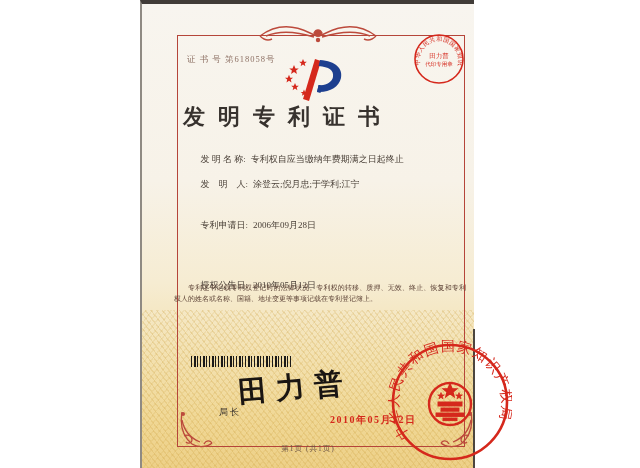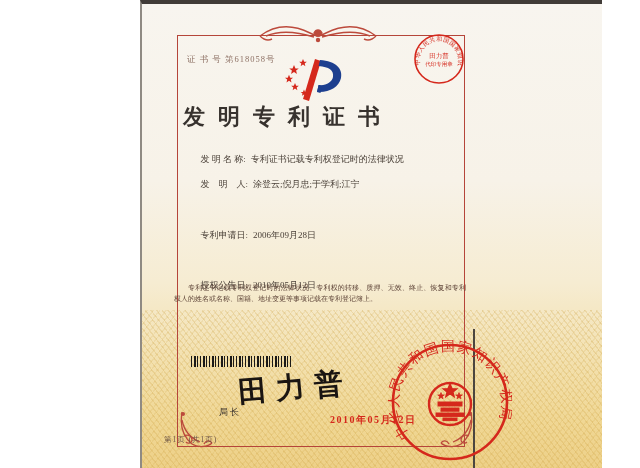--- a/index.html
+++ b/index.html
@@ -2,21 +2,21 @@
 <html><head>
 <meta charset="utf-8">
 <style>
   html,body{margin:0;padding:0;}
   body{width:640px;height:468px;background:#ffffff;overflow:hidden;
        font-family:"Liberation Serif","DejaVu Serif",serif;}
   .abs{position:absolute;}
   #canvas{position:relative;width:640px;height:468px;background:#ffffff;}
 
   
-  #photo{left:140px;top:0;width:462px;height:468px;
+  #photo{left:140px;top:0;width:334px;height:468px;
          border-top:4px solid #413c38;border-left:2px solid #8f8a83;
          background:linear-gradient(180deg,#f8f5ef 0%,#f7f2e8 38%,#f6ecd2 60%,
                     #f3e1b0 76%,#f0d794 90%,#edd088 100%);
          box-sizing:border-box;}
   #hatch{left:0;right:0;bottom:0;height:158px;
          background:repeating-linear-gradient(52deg,rgba(203,158,58,.22) 0 1.2px,rgba(255,255,255,0) 1.2px 4.5px),
                     repeating-linear-gradient(-52deg,rgba(203,158,58,.14) 0 1.2px,rgba(255,255,255,0) 1.2px 5px);}
   #photo-edge-right{left:331px;top:325px;width:2px;height:143px;background:#4c463f;}
 
   #frame{left:35px;top:31px;width:288px;height:412px;
@@ -25,38 +25,38 @@
   #cert-no{left:45px;top:50px;font-size:8.5px;color:#8d7064;letter-spacing:1px;}
 
   #title{left:35px;top:98px;width:288px;
          font-size:22px;font-weight:600;color:#37322e;letter-spacing:13px;
          padding-left:6px;box-sizing:border-box;}
 
   .field-row{left:45px;font-size:9px;color:#4a4038;white-space:pre;}
   .field-label{white-space:pre;}
   .field-value{margin-left:5px;}
   #fr0{top:139px;} #fr1{top:164px;} #fr2{top:190px;}
-  #fr3{top:215px;} #fr4{top:240px;} #fr5{top:265px;}
+  #fr3{top:205px;} #fr4{top:240px;} #fr5{top:265px;}
 
   #body-text{left:32px;top:279px;width:292px;font-size:7px;line-height:1.62;
              color:#5d4337;text-align:justify;}
   #body-text p{margin:0;text-indent:2em;}
 
   #barcode{left:49px;top:352px;width:102px;height:11px;
            background:repeating-linear-gradient(90deg,#1c1a18 0 1.4px,transparent 1.4px 2.8px,
                       #1c1a18 2.8px 5px,transparent 5px 6.2px,#1c1a18 6.2px 7px,transparent 7px 9px);}
 
   #director-label{left:77px;top:389px;font-size:9px;color:#3a332d;letter-spacing:2px;margin-top:13px;}
   #signature{left:96px;top:364px;font-size:29px;font-weight:bold;color:#1a1512;
              letter-spacing:9px;transform:rotate(-5deg);}
 
   #seal-date{left:188px;top:409px;font-size:10px;font-weight:bold;color:#d5281c;
              letter-spacing:1.5px;z-index:7;}
 
-  #footer{left:22px;top:431px;width:288px;text-align:left;
+  #footer{left:22px;top:440px;width:288px;text-align:center;
           font-size:7.5px;color:#6b5244;letter-spacing:1px;}
 
   #ornament-top{left:116px;top:16px;}
   #logo{left:140px;top:52px;}
   #seal-top{left:269px;top:27px;z-index:6;}
   #seal-bottom{left:246px;top:336px;z-index:6;}
   #flourish-left{left:36px;top:406px;}
   #flourish-right{left:297px;top:406px;transform:scaleX(-1);}
   svg text{font-family:"Liberation Serif","DejaVu Serif",serif;}
 </style>
@@ -110,21 +110,21 @@
       <text font-size="6" fill="#d5281c" letter-spacing="0.4">
         <textPath href="#topRim">中华人民共和国国家知识产权局</textPath>
       </text>
       <text x="28" y="27" text-anchor="middle" font-size="6.5" fill="#d5281c">田力普</text>
       <text x="28" y="35" text-anchor="middle" font-size="5.5" fill="#d5281c">代印专用章</text>
     </svg>
 
     <div id="title" class="abs">发明专利证书</div>
 
     <div id="fr0" class="abs field-row">
-      <span class="field-label">发 明 名 称:</span><span class="field-value">专利证书记载专利权登记时的法律状况</span>
+      <span class="field-label">发 明 名 称:</span><span class="field-value">专利权自应当缴纳年费期满之日起终止</span>
     </div>
     <div id="fr1" class="abs field-row">
       <span class="field-label">发　明　人:</span><span class="field-value">涂登云;倪月忠;于学利;江宁</span>
     </div>
     <div id="fr3" class="abs field-row">
       <span class="field-label">专利申请日:</span><span class="field-value">2006年09月28日</span>
     </div>
     <div id="fr5" class="abs field-row">
       <span class="field-label">授权公告日:</span><span class="field-value">2010年05月12日</span>
     </div>

